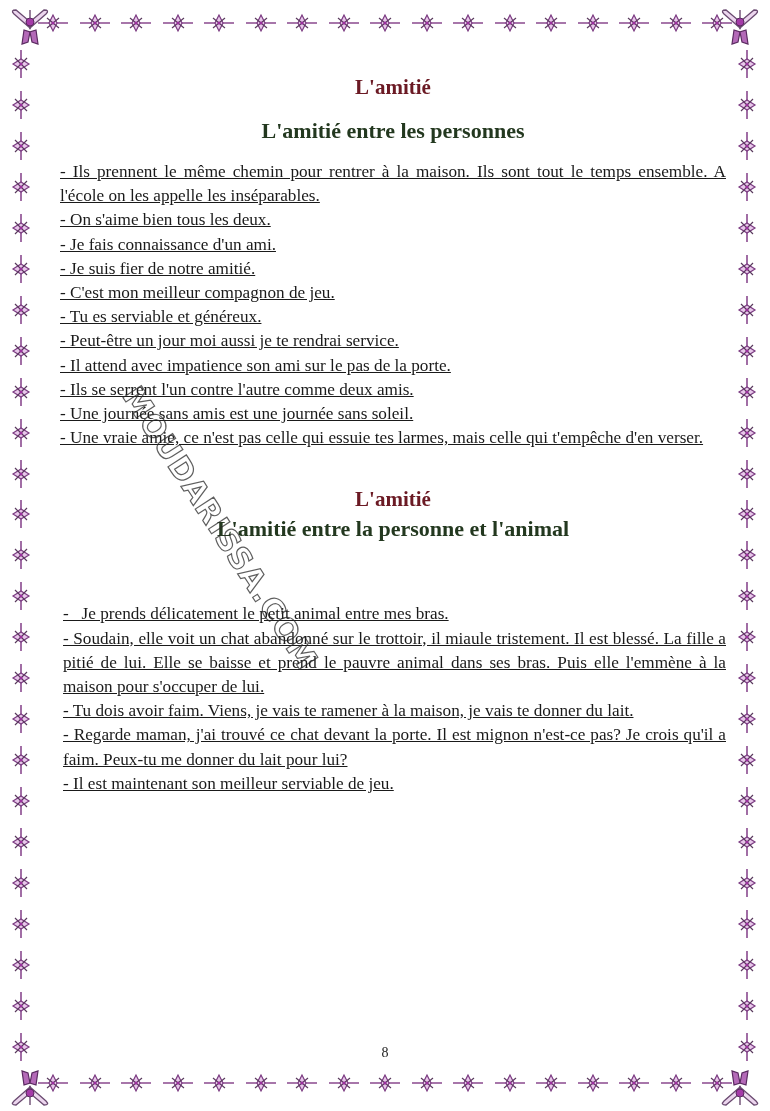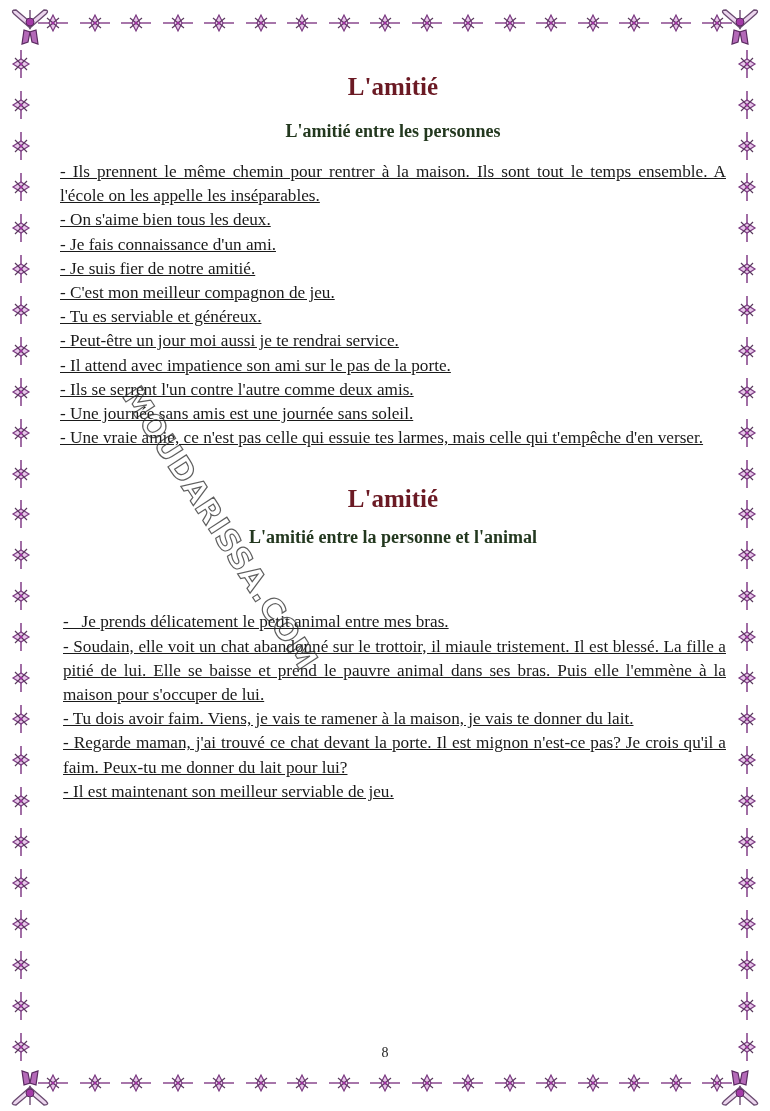--- a/index.html
+++ b/index.html
@@ -62,30 +62,30 @@
     
     .page {
       position: absolute;
       left: 60px;
       width: 666px;
       top: 70px;
     }
     .title {
       text-align: center;
       font-weight: bold;
-      font-size: 25px;
+      font-size: 21px;
       color: #6b1a24;
-      margin: 8px;
+      margin: 0;
       height: 30px;
       line-height: 30px;
     }
     .subtitle {
       text-align: center;
       font-weight: bold;
-      font-size: 18px;
+      font-size: 22px;
       color: #23381f;
       margin: 12px;
       line-height: 30px;
     }
     .body-text {
       font-size: 17.2px;
       line-height: 24.2px;
       text-align: justify;
       margin: 0;
       padding: 0;

